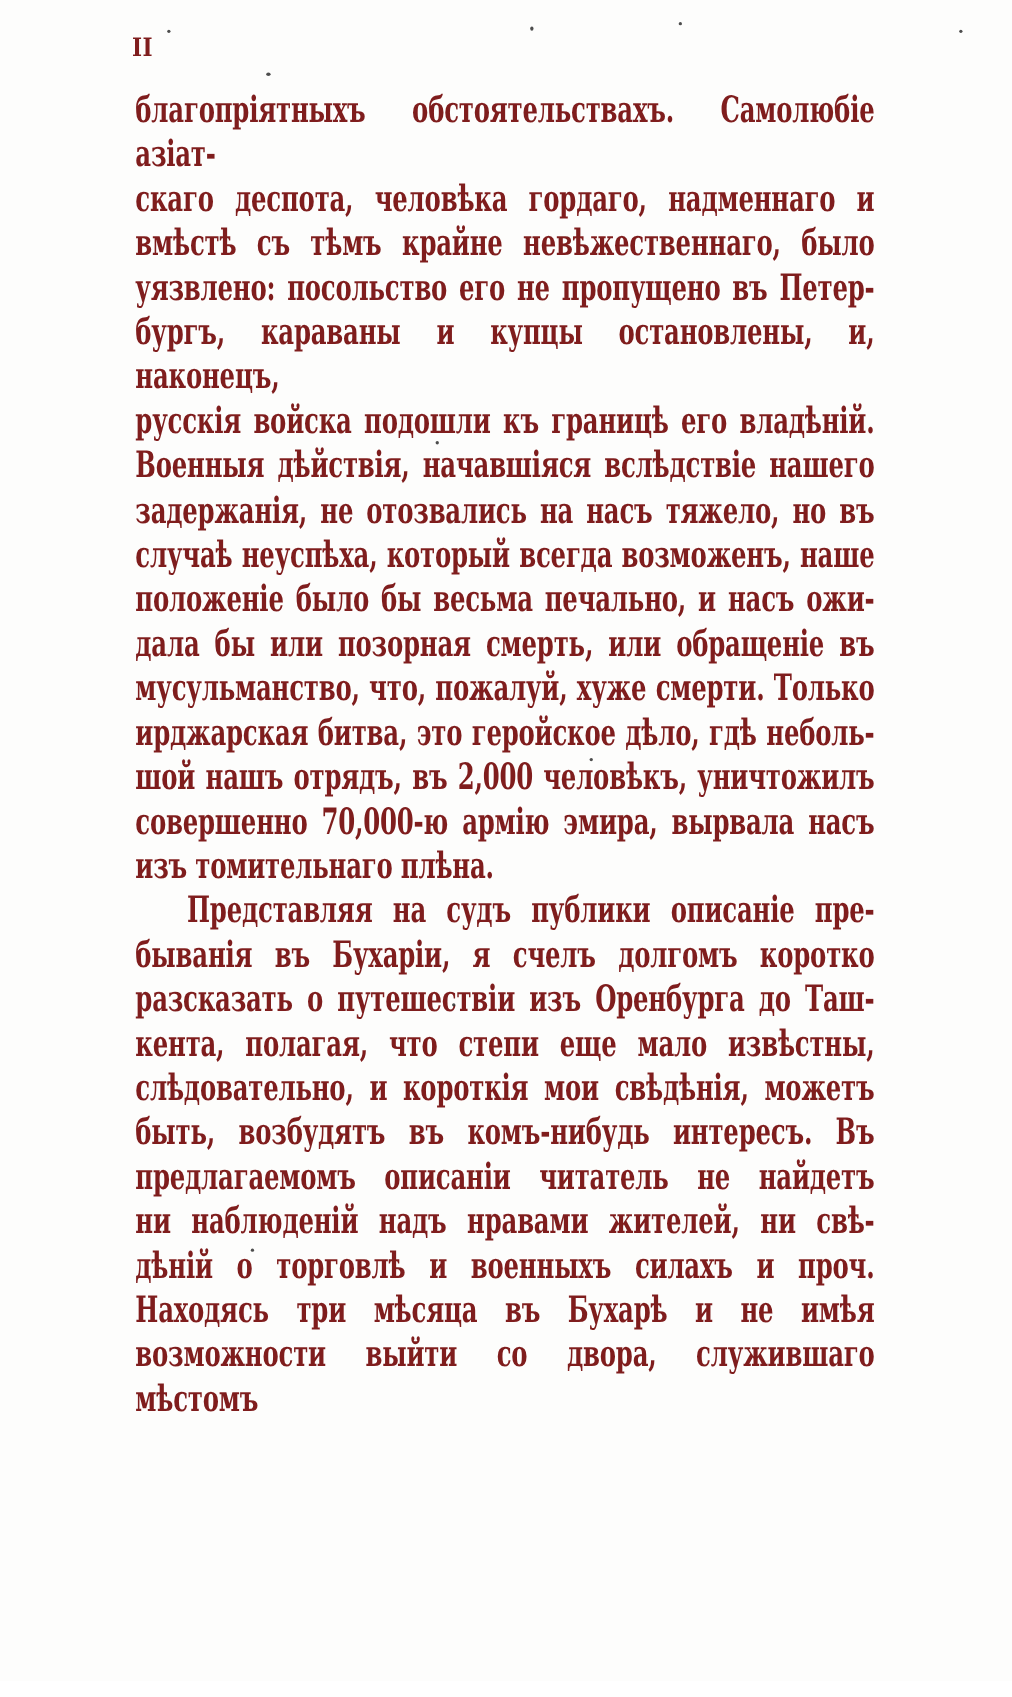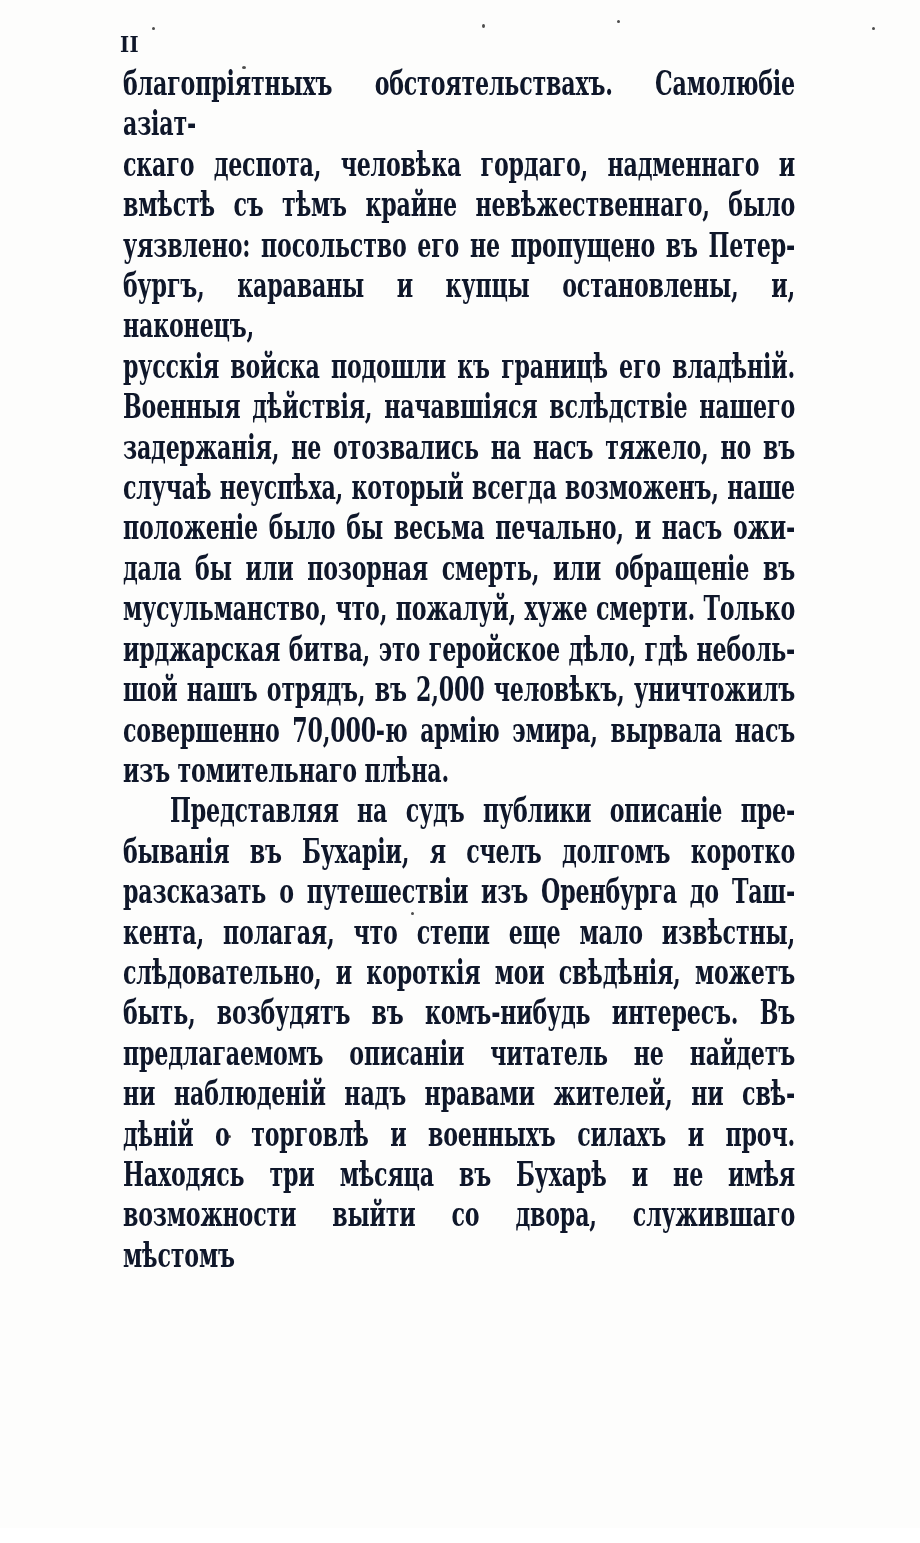--- a/index.html
+++ b/index.html
@@ -9,37 +9,37 @@
     height: 1543px;
     overflow: hidden;
     background: #ffffff;
   }
   .page {
     position: relative;
     width: 920px;
     height: 1528px;
     background: #fdfdfc;
     font-family: "DejaVu Serif", serif;
-    color: #0f172a;
+    color: #7f1d1d;
     overflow: hidden;
   }
   .page-number {
     position: absolute;
     left: 120px;
     top: 30px;
     font-size: 23px;
     font-weight: 700;
     letter-spacing: 0.5px;
     transform: scaleX(0.85);
     transform-origin: 0 0;
   }
   .text-block {
     position: absolute;
     left: 123px;
-    top: 64px;
+    top: 80px;
     width: 672px;
   }
   .line {
     width: 1000px;
     line-height: 40.4px;
     font-size: 33px;
     font-weight: 700;
     letter-spacing: -0.3px;
     text-align: justify;
     text-align-last: justify;

